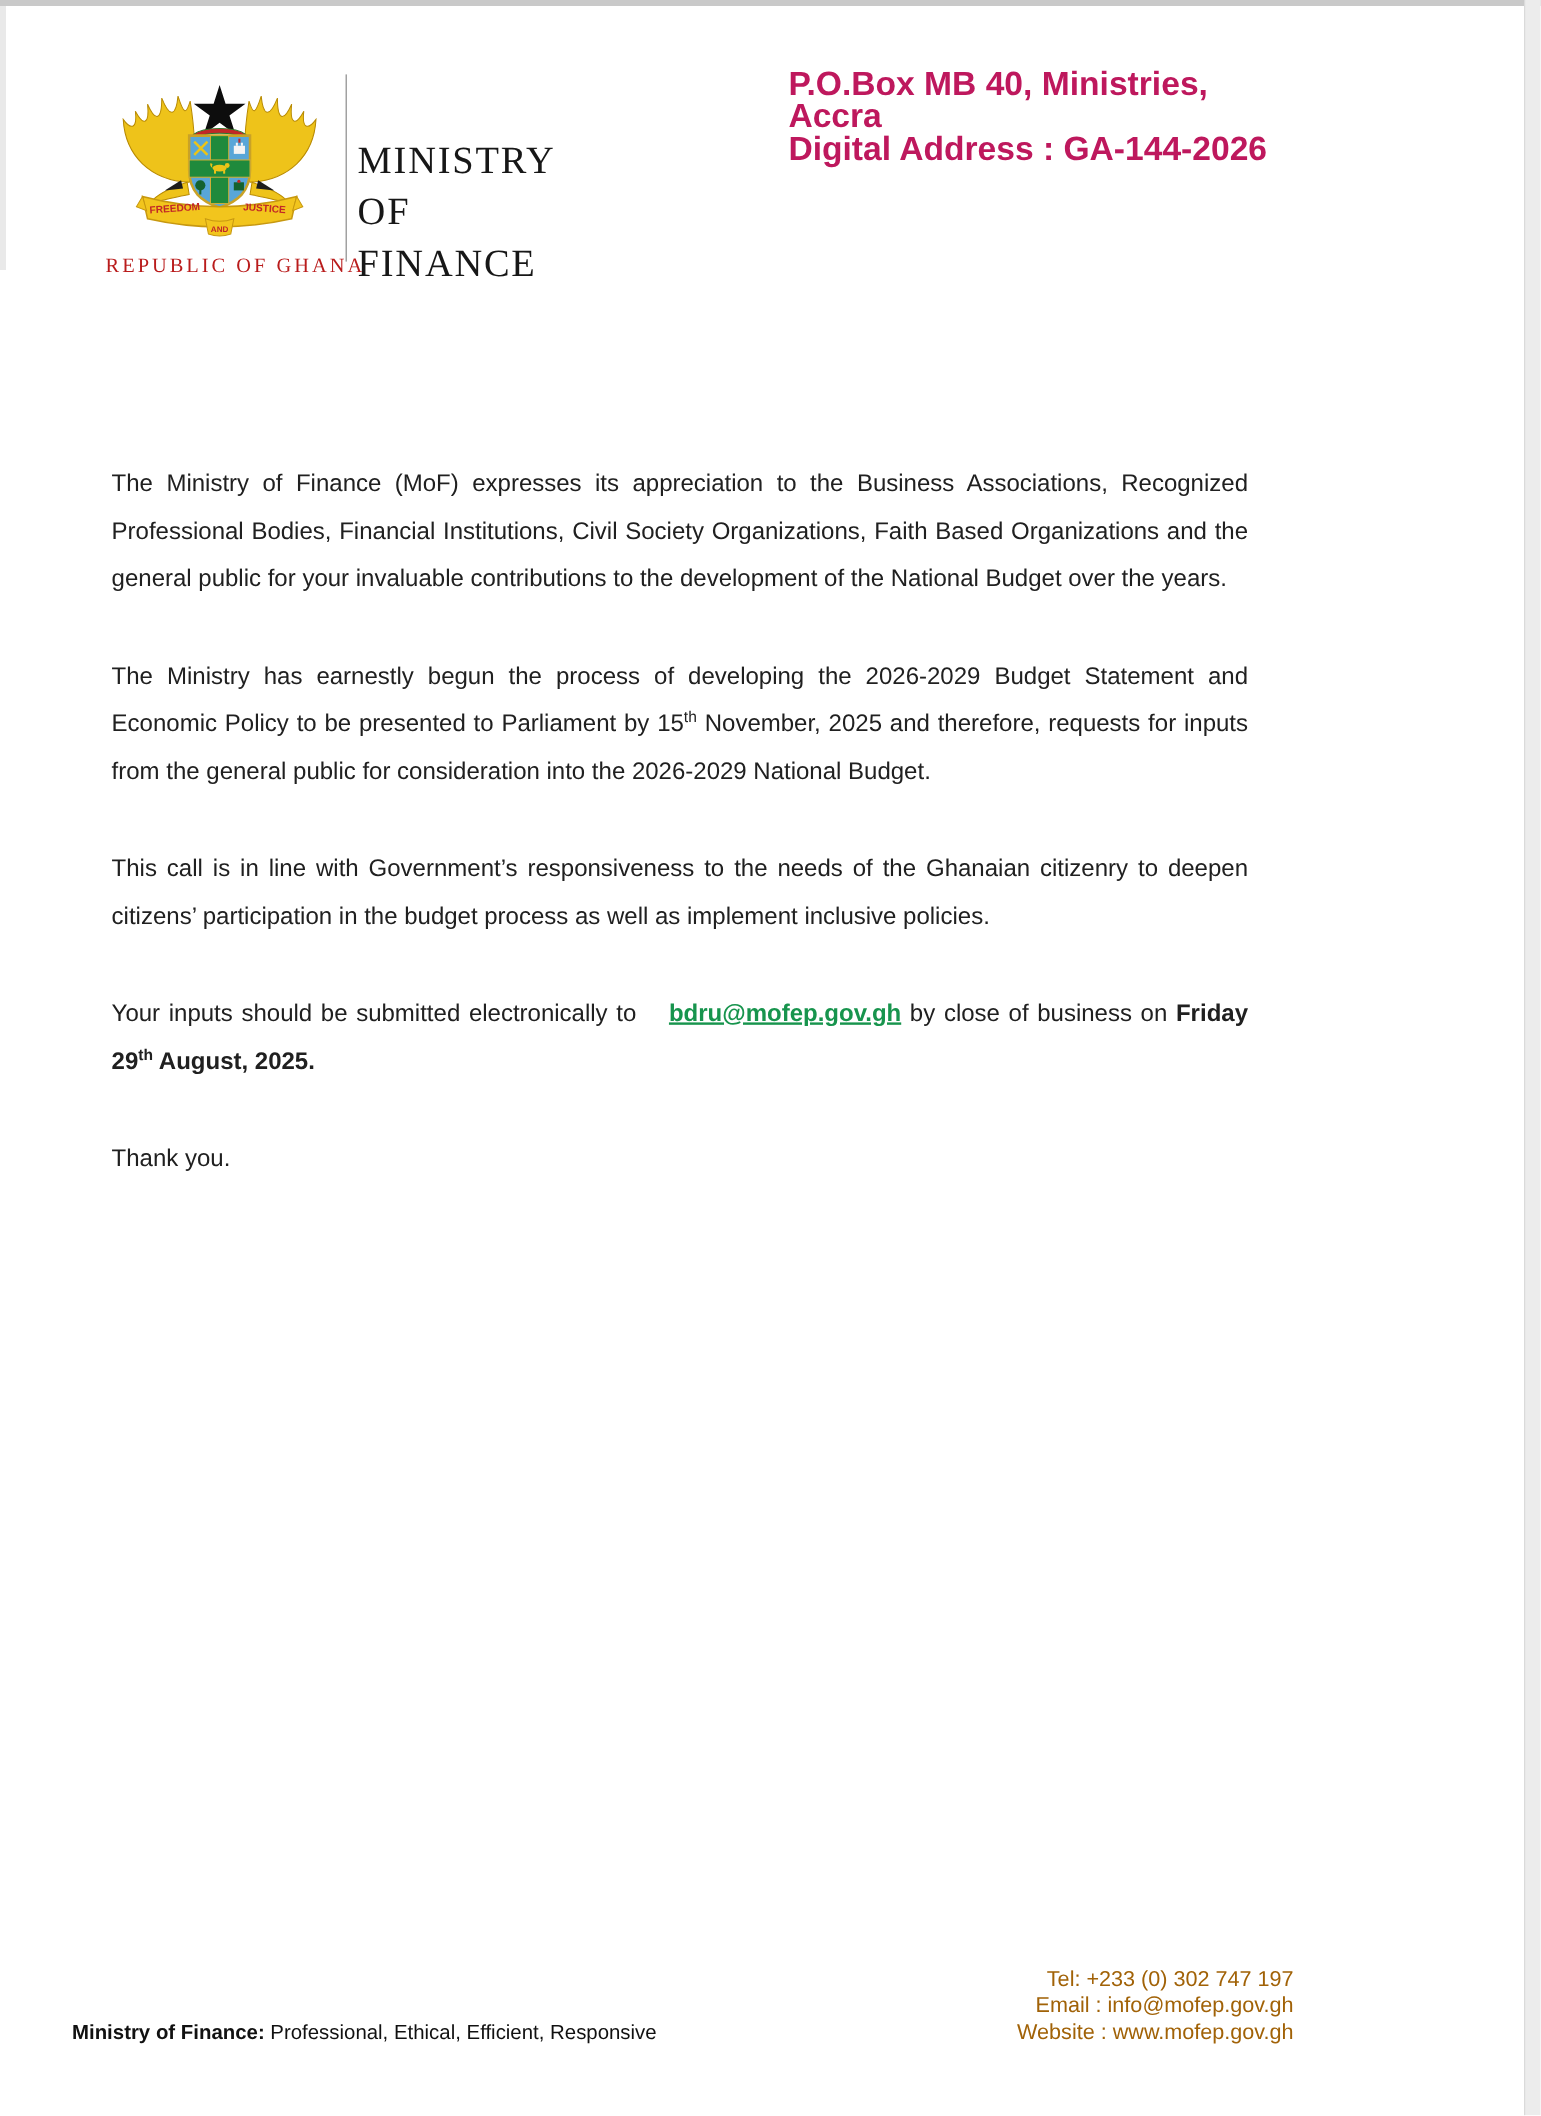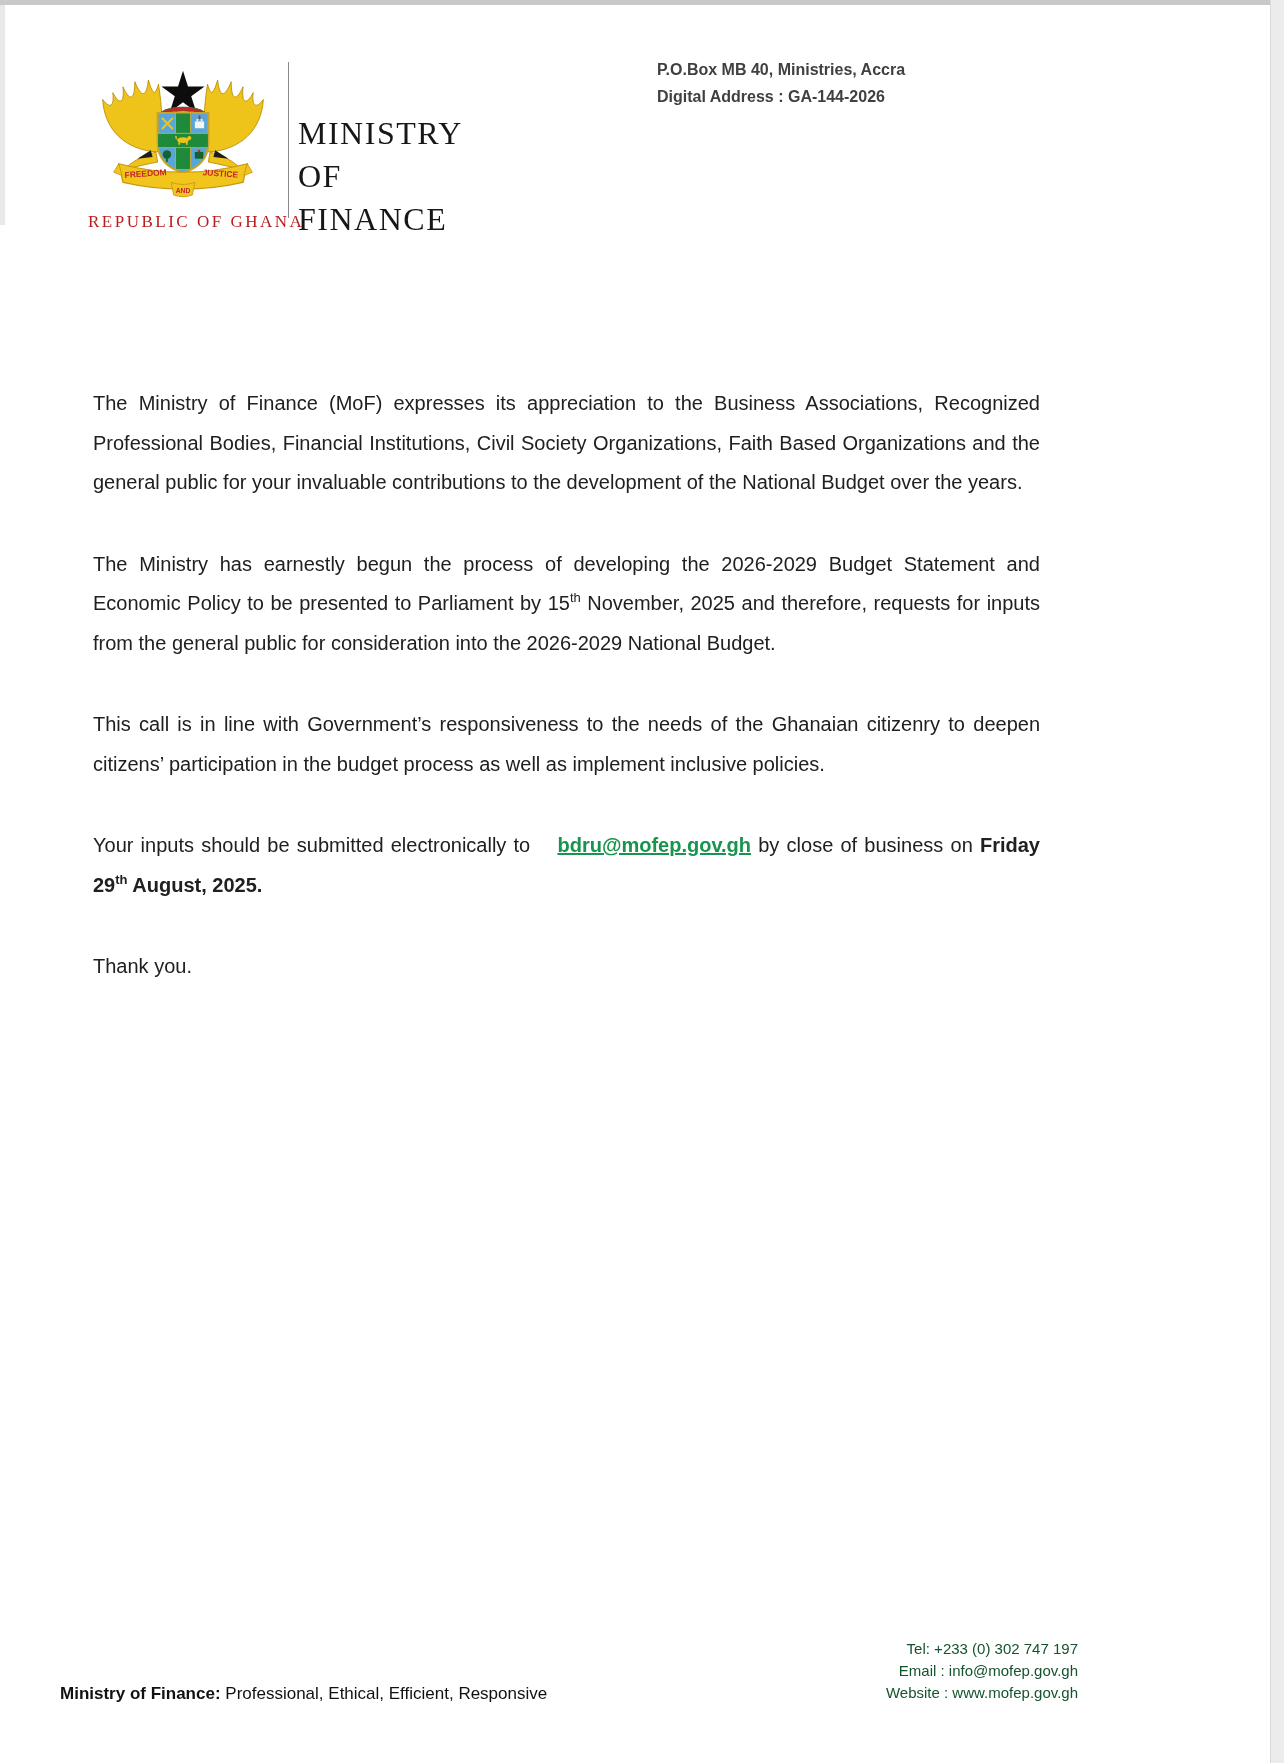--- a/index.html
+++ b/index.html
@@ -25,21 +25,21 @@
     font-size:17px;letter-spacing:2.5px;color:#b91c1c;margin-top:2px;white-space:nowrap;
   }
   .header-divider{position:absolute;left:288px;top:62px;width:1px;height:156px;background:#8a8a8a;}
   .ministry{
     position:absolute;left:298px;top:112px;width:190px;text-align:left;
     font-family:"Liberation Serif", serif;font-size:32px;line-height:43px;
     color:#171717;letter-spacing:1.5px;
   }
   .address{
     position:absolute;left:657px;top:56px;width:420px;
-    font-size:16px;font-weight:bold;line-height:27px;color:#404040;
+    font-size:28px;font-weight:bold;line-height:27px;color:#be185d;
   }
 
   
   .title{
     position:absolute;left:93px;top:297px;width:947px;
     text-align:center;font-weight:bold;font-size:22px;line-height:30px;
     color:#0d0d0d;letter-spacing:-0.2px;
     border-bottom:2px solid #000;padding-bottom:10px;
     white-space:pre-wrap;
   }
@@ -53,21 +53,21 @@
   sup{font-size:13px;line-height:0;vertical-align:super;}
   .email-link{font-weight:bold;text-decoration:underline;margin-left:20px;}
   .closing{margin-top:0;}
 
   
   .footer-left{
     position:absolute;left:60px;top:1684px;font-size:17px;color:#111;
   }
   .footer-right{
     position:absolute;right:206px;top:1638px;text-align:right;
-    font-size:15px;line-height:22px;color:#14532d;
+    font-size:18px;line-height:22px;color:#a16207;
   }
 </style>
 </head>
 <body>
 
 <div class="doc">
   <div class="edge-top"></div>
   <div class="edge-right"></div>
   <div class="edge-left"></div>
 

